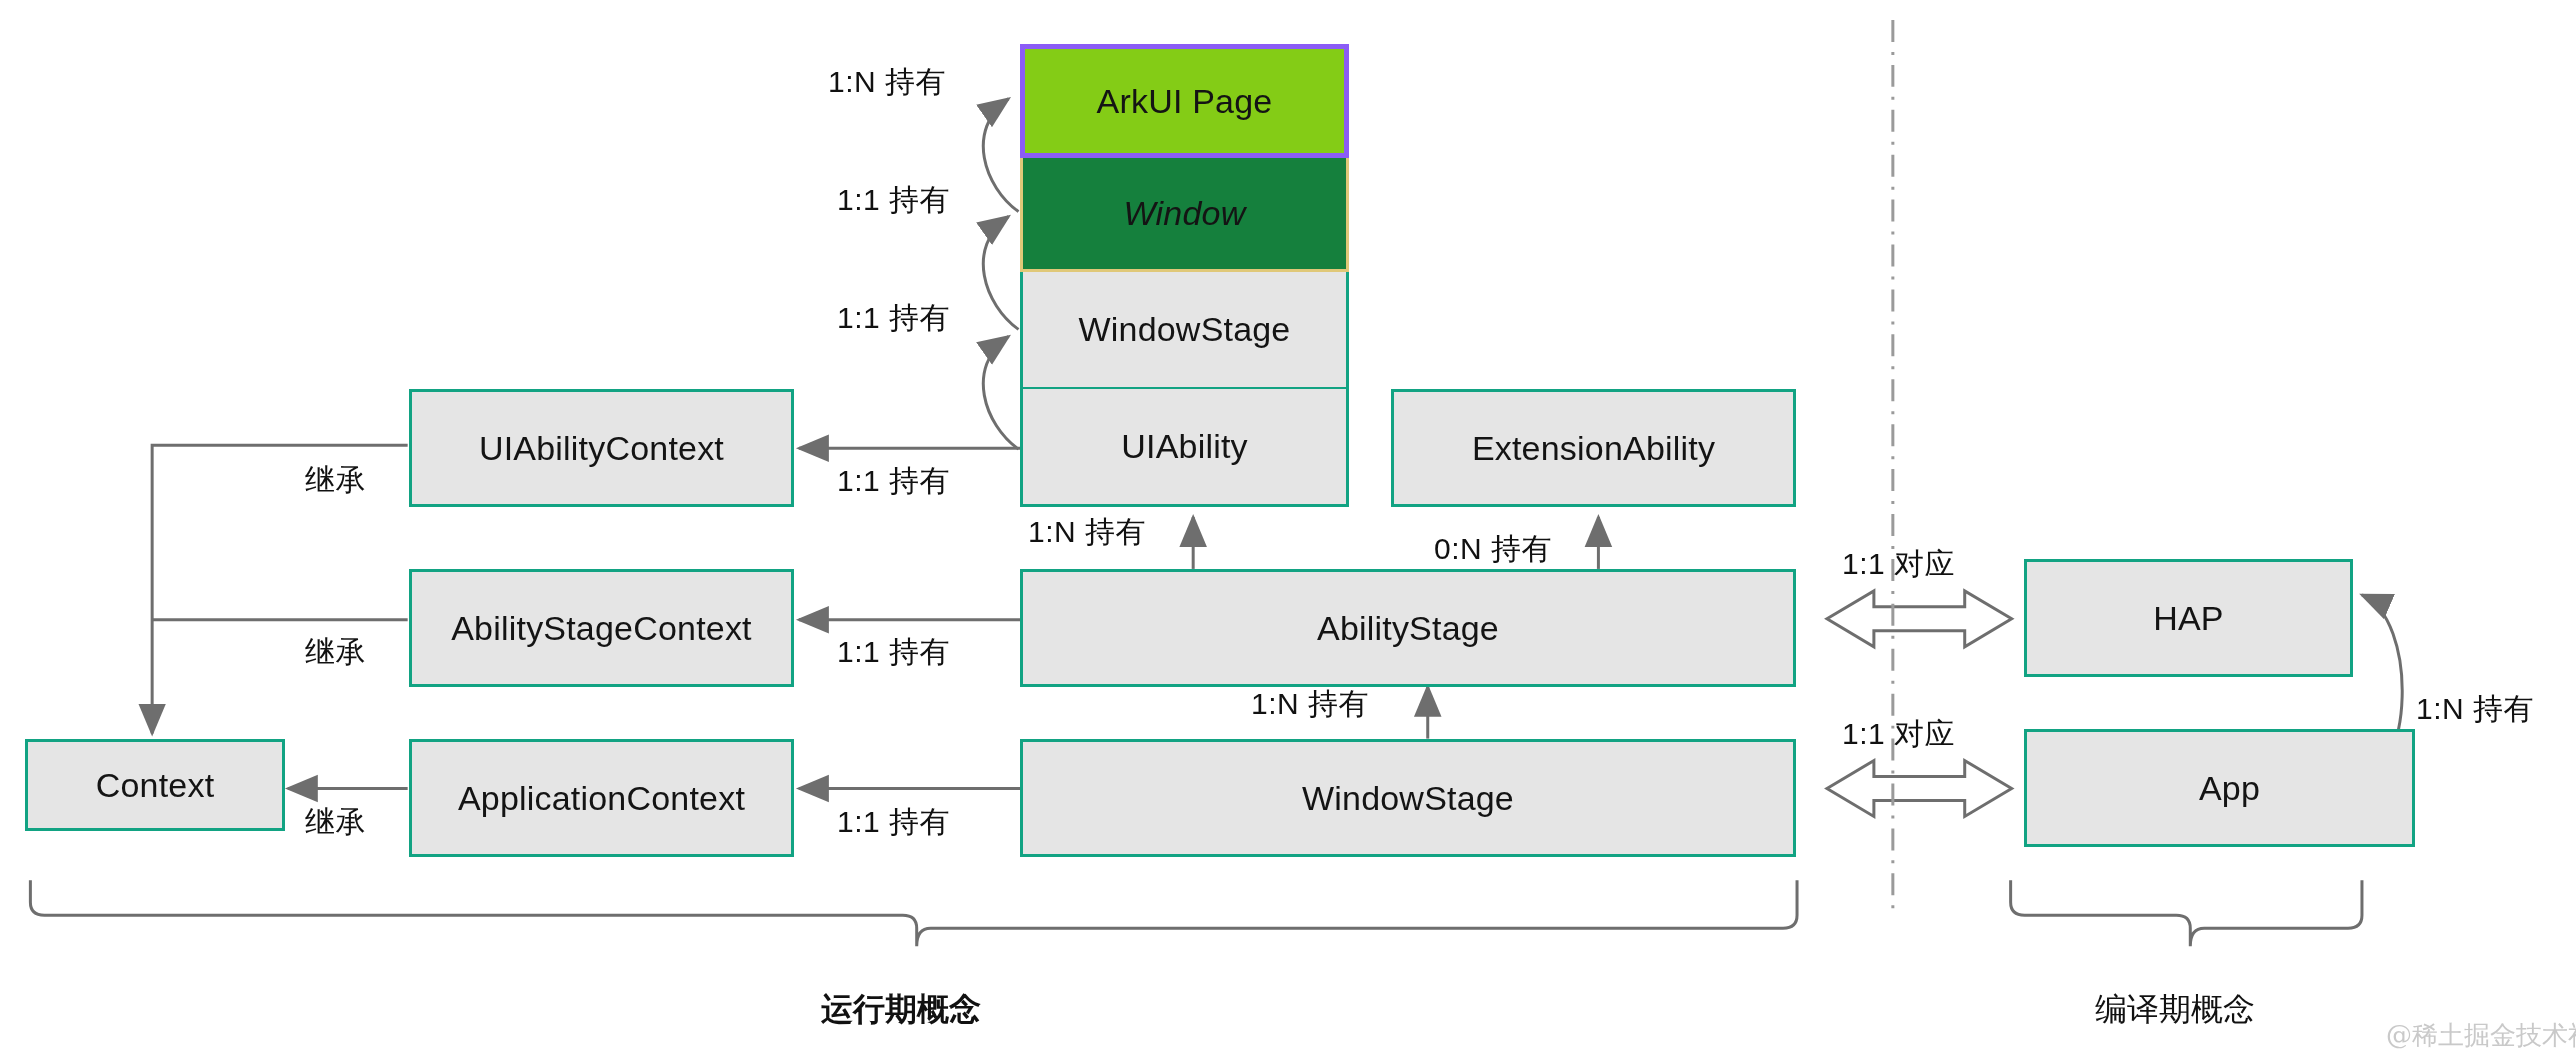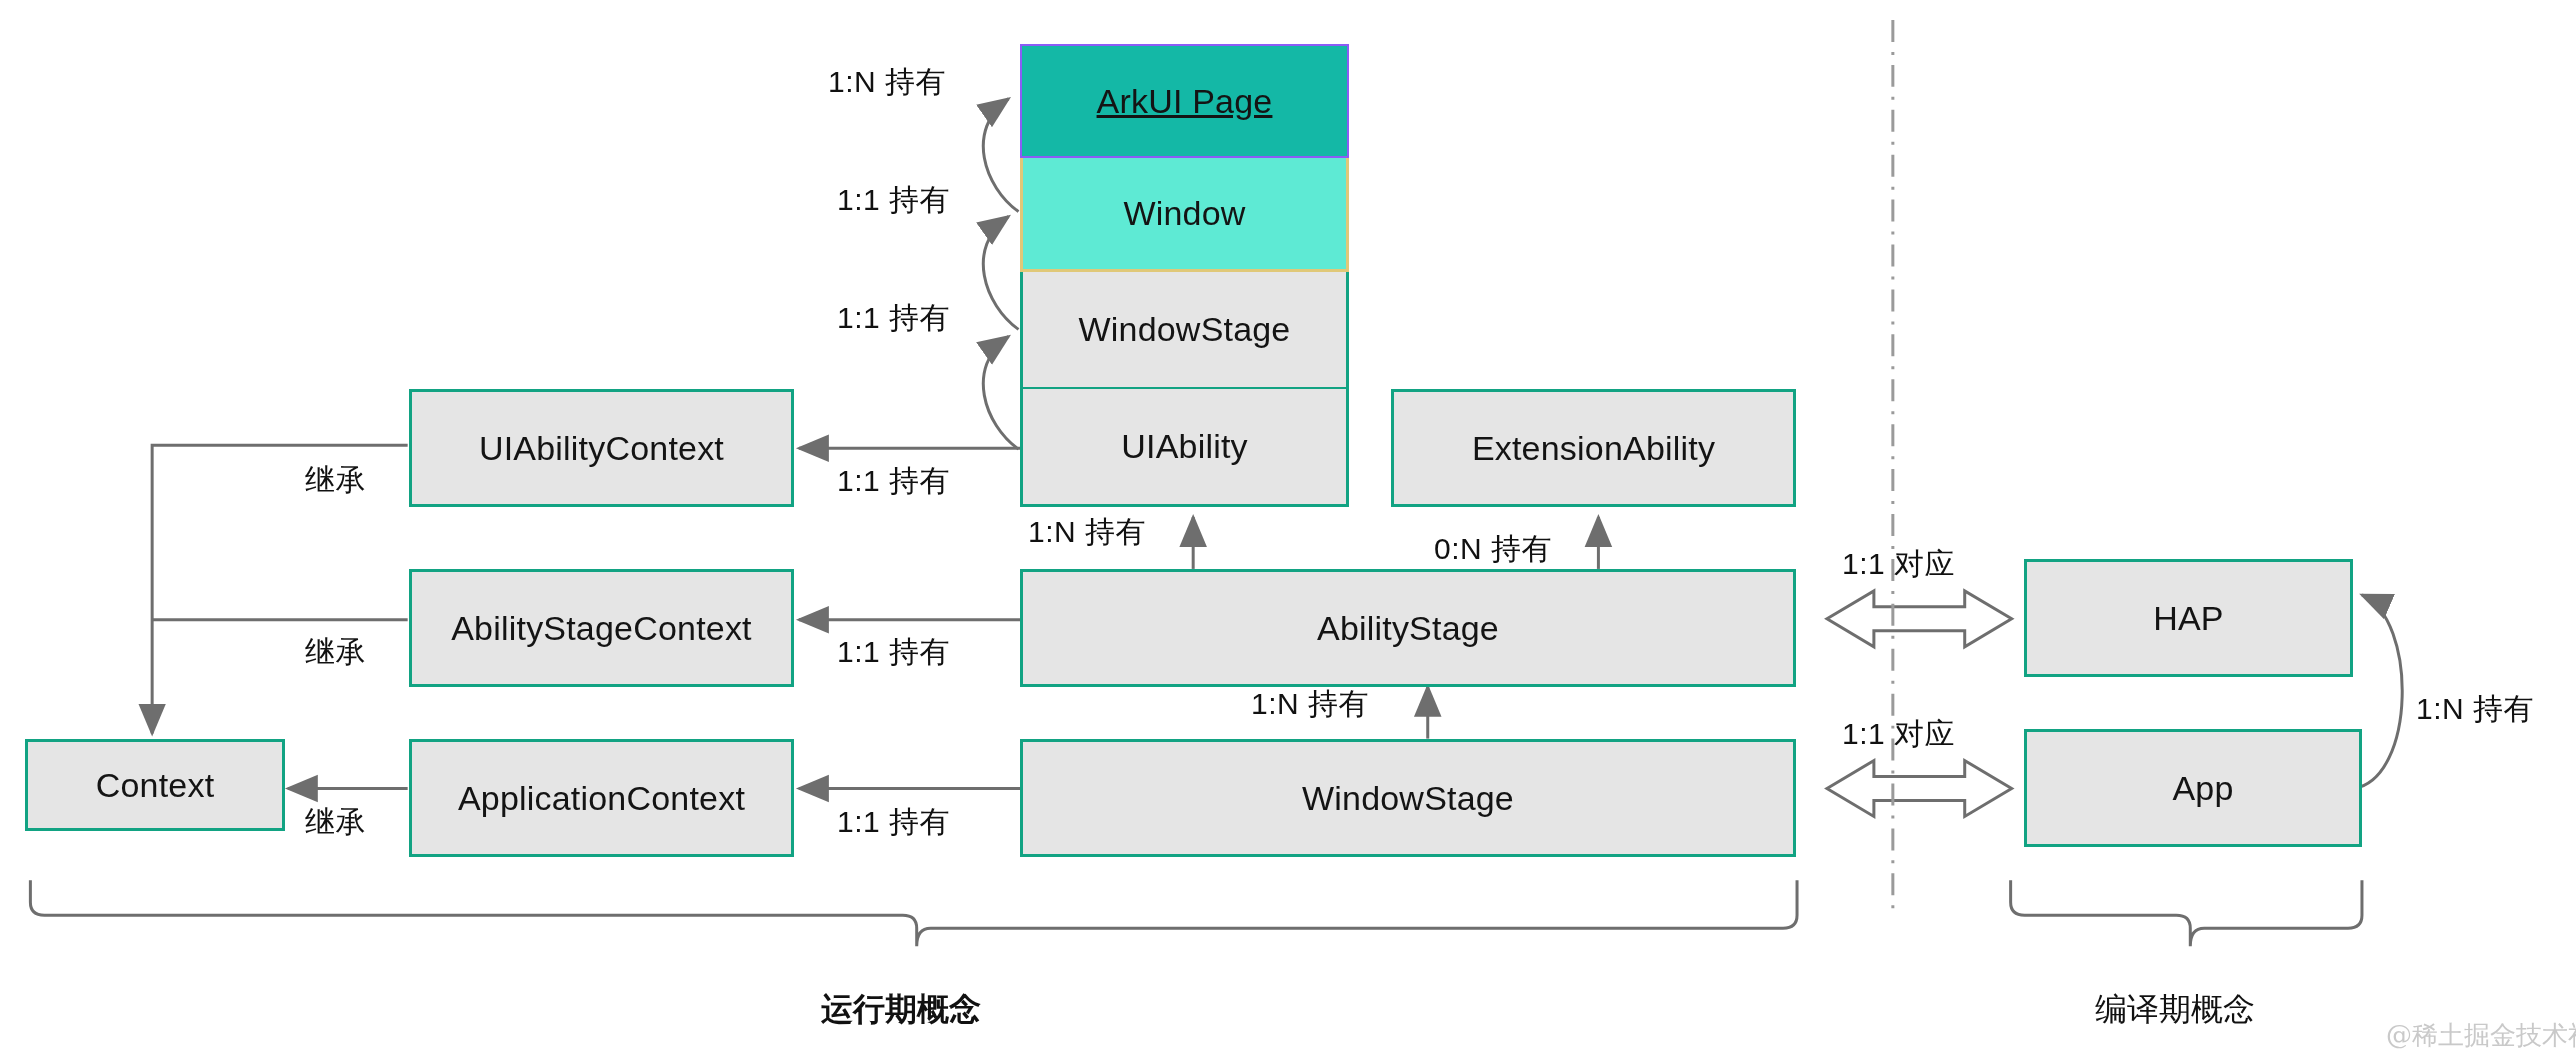--- a/index.html
+++ b/index.html
@@ -29,28 +29,28 @@
     align-items:center;
     justify-content:center;
     border:3px solid #12a383;
     background:#e5e5e5;
     font-size:34px;
     letter-spacing:0.2px;
     color:#141414;
     white-space:nowrap;
   }
   .node.yellow{
-    border:2px solid #8b5cf6;
-    background:#14b8a6;
-    text-decoration:underline;
+    border:5px solid #8b5cf6;
+    background:#84cc16;
   }
   .node.yellow-mid{
     border:3px solid #e0c878;
     border-top:none;
-    background:#5eead4;
+    background:#15803d;
+    font-style:italic;
   }
   .node.teal-mid{
     border-top:none;
   }
   .edge-label{
     position:absolute;
     font-size:30px;
     color:#111111;
     white-space:nowrap;
     letter-spacing:0.5px;
@@ -165,21 +165,21 @@
   </div>
 
   <div class="node" style="left:25px;top:739px;width:260px;height:92px;">
     <span>Context</span>
   </div>
 
   <div class="node" style="left:2024px;top:559px;width:329px;height:118px;">
     <span>HAP</span>
   </div>
 
-  <div class="node" style="left:2024px;top:729px;width:338px;height:118px;padding-left:20px;">
+  <div class="node" style="left:2024px;top:729px;width:391px;height:118px;padding-left:20px;">
     <span>App</span>
   </div>
 
   <div class="edge-label" style="left:828px;top:62px;">1:N 持有</div>
 
   <div class="edge-label" style="left:837px;top:180px;">1:1 持有</div>
 
   <div class="edge-label" style="left:837px;top:298px;">1:1 持有</div>
 
   <div class="edge-label" style="left:837px;top:461px;">1:1 持有</div>

